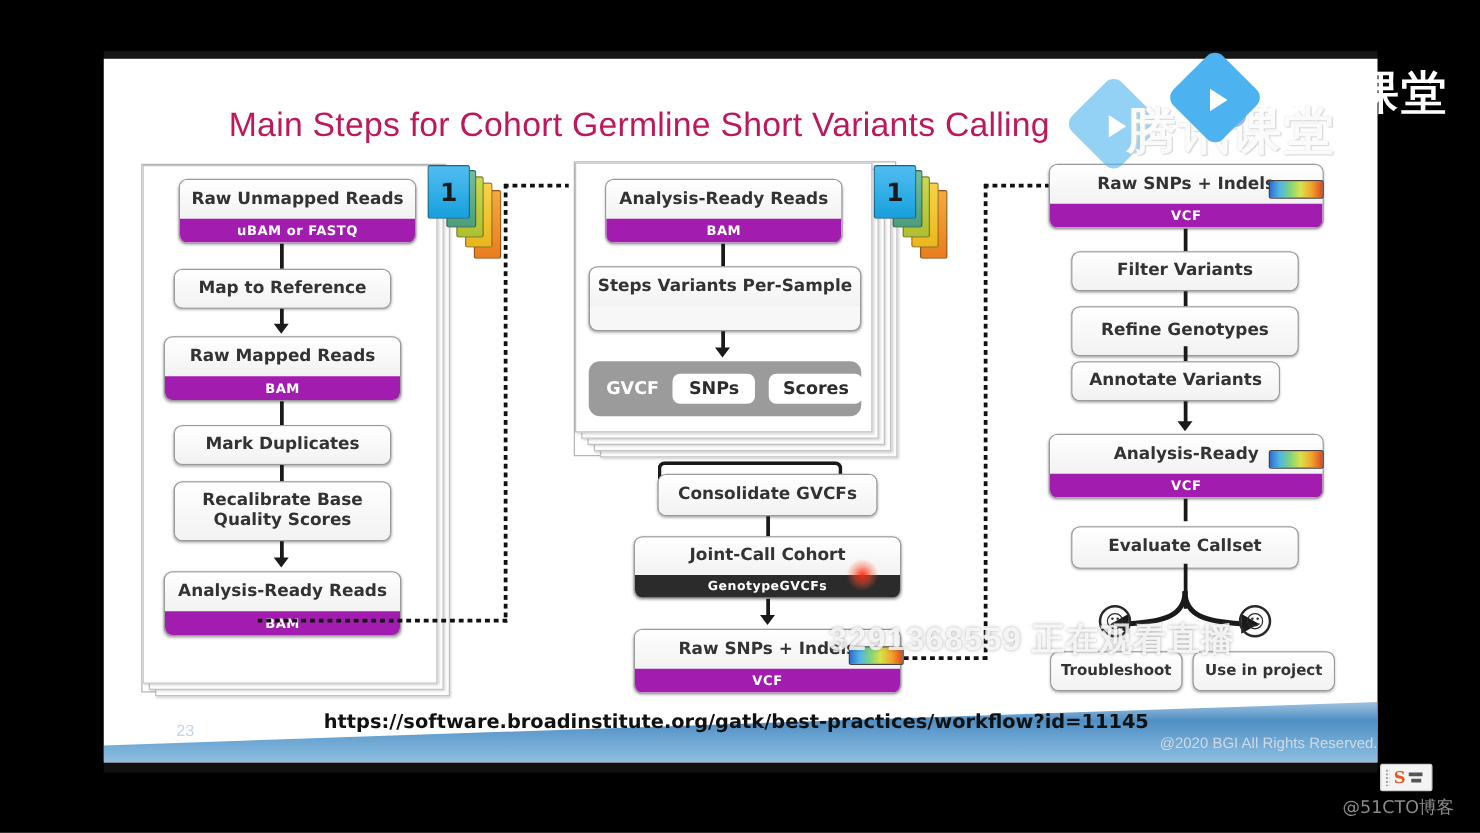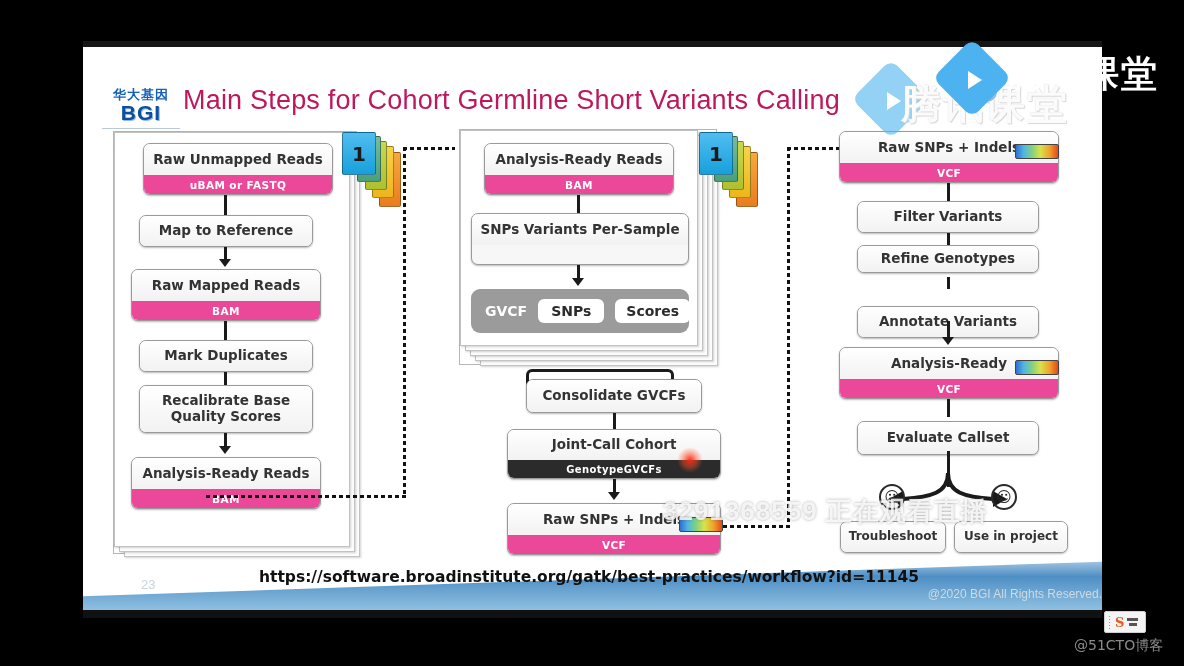--- a/index.html
+++ b/index.html
@@ -55,21 +55,21 @@
   .node .title {
     display: flex; align-items: center; justify-content: center;
     font-size: 13.5px; font-weight: bold; color: #333;
     background: linear-gradient(#ffffff,#f2f2f2);
     font-family: "DejaVu Sans", sans-serif;
     line-height: 1.15; text-align: center;
   }
   .node .sub {
     display: flex; align-items: center; justify-content: center;
     font-size: 10.5px; font-weight: bold; color: #ffffff;
-    background: #ec4899; letter-spacing: .4px;
+    background: #a21caf; letter-spacing: .4px;
     font-family: "DejaVu Sans", sans-serif;
   }
   .node .sub.dark { background: #2b2b2b; font-size: 10px; }
   .node.plain .title { height: 100%; }
 
   
   .chip {
     width: 44px; height: 15px; margin-left: 8px;
     border: 1px solid #444; border-radius: 2px;
     background: linear-gradient(90deg,#2f6fd0 0%,#4fb4e8 18%,#7fd27f 38%,#d9e24a 58%,#f0a22a 80%,#e2481f 100%);
@@ -204,25 +204,20 @@
 <body>
 
 <div id="stage">
 
   <div class="topbar"></div>
   <div class="leftbar"></div>
   <div class="botbar"></div>
 
   <div id="slide">
 
-    <div class="bgi-logo">
-      <div class="bgi-cn">华大基因</div>
-      <div class="bgi-en">BGI</div>
-      <div class="bgi-rule"></div>
-    </div>
     <div class="slide-title">Main Steps for Cohort Germline Short Variants Calling</div>
 
     <div class="panel" style="left:30px; top:84px; width:244px; height:423px;">
       <div class="sheet" style="left:10px;top:10px;width:236px;height:415px;"></div>
       <div class="sheet" style="left:5px;top:5px;width:236px;height:415px;"></div>
       <div class="sheet" style="left:0px;top:0px;width:236px;height:415px;background:#ffffff;"></div>
     </div>
 
     <div class="tabs" style="left:259px; top:85px; width:70px; height:80px;">
       <div class="tab" style="left:37px;top:20px;width:22px;height:55px;background:linear-gradient(#f5a93d,#ea7c20);"></div>
@@ -287,21 +282,21 @@
       <div class="tab front" style="left:0px;top:0px;width:34px;height:43px;background:linear-gradient(#51bdf0,#17a0dc);">1</div>
     </div>
 
     <div class="node" style="left:401px; top:96px; width:190px; height:52px;">
       <div class="title" style="height:31px;">Analysis-Ready Reads</div>
       <div class="sub" style="height:19px;">BAM</div>
     </div>
     <div class="vline" style="left:494px; top:148px; height:18px;"></div>
 
     <div class="node" style="left:388px; top:166px; width:218px; height:52px;">
-      <div class="title" style="height:31px;">SNPs Variants Per-Sample</div>
+      <div class="title" style="height:31px;">Steps Variants Per-Sample</div>
     </div>
     <div class="vline" style="left:494px; top:218px; height:14px;"></div>
     <div class="arrowhead" style="left:489px; top:231px;"></div>
 
     <div style="position:absolute;left:388px;top:242px;width:218px;height:44px;background:#9b9b9b;border-radius:9px;display:flex;align-items:center;gap:11px;padding:0 14px;">
       <span style="color:#fff;font-weight:bold;font-size:14px;font-family:'DejaVu Sans',sans-serif;">GVCF</span>
       <span style="background:#fff;border-radius:6px;padding:4px 13px;font-weight:bold;font-size:14px;color:#2c2c2c;font-family:'DejaVu Sans',sans-serif;">SNPs</span>
       <span style="background:#fff;border-radius:6px;padding:4px 11px;font-weight:bold;font-size:14px;color:#2c2c2c;font-family:'DejaVu Sans',sans-serif;">Scores</span>
     </div>
 
@@ -337,26 +332,26 @@
       <div class="sub" style="height:19px;">VCF</div>
     </div>
     <div class="chip" style="position:absolute;left:924px;top:97px;"></div>
     <div class="vline" style="left:864px; top:136px; height:18px;"></div>
 
     <div class="node plain" style="left:774px; top:154px; width:182px; height:32px;">
       <div class="title">Filter Variants</div>
     </div>
     <div class="vline" style="left:864px; top:186px; height:12px;"></div>
 
-    <div class="node plain" style="left:774px; top:198px; width:182px; height:28px;">
+    <div class="node plain" style="left:774px; top:198px; width:182px; height:40px;">
       <div class="title">Refine Genotypes</div>
     </div>
     <div class="vline" style="left:864px; top:230px; height:12px;"></div>
 
-    <div class="node plain" style="left:774px; top:242px; width:182px; height:32px;margin-top:17px;">
+    <div class="node plain" style="left:774px; top:242px; width:167px; height:32px;">
       <div class="title">Annotate Variants</div>
     </div>
     <div class="vline" style="left:864px; top:274px; height:17px;"></div>
     <div class="arrowhead" style="left:859px; top:290px;"></div>
 
     <div class="node" style="left:756px; top:300px; width:220px; height:52px;">
       <div class="title" style="height:31px;">Analysis-Ready</div>
       <div class="sub" style="height:19px;">VCF</div>
     </div>
     <div class="chip" style="position:absolute;left:924px;top:313px;"></div>

